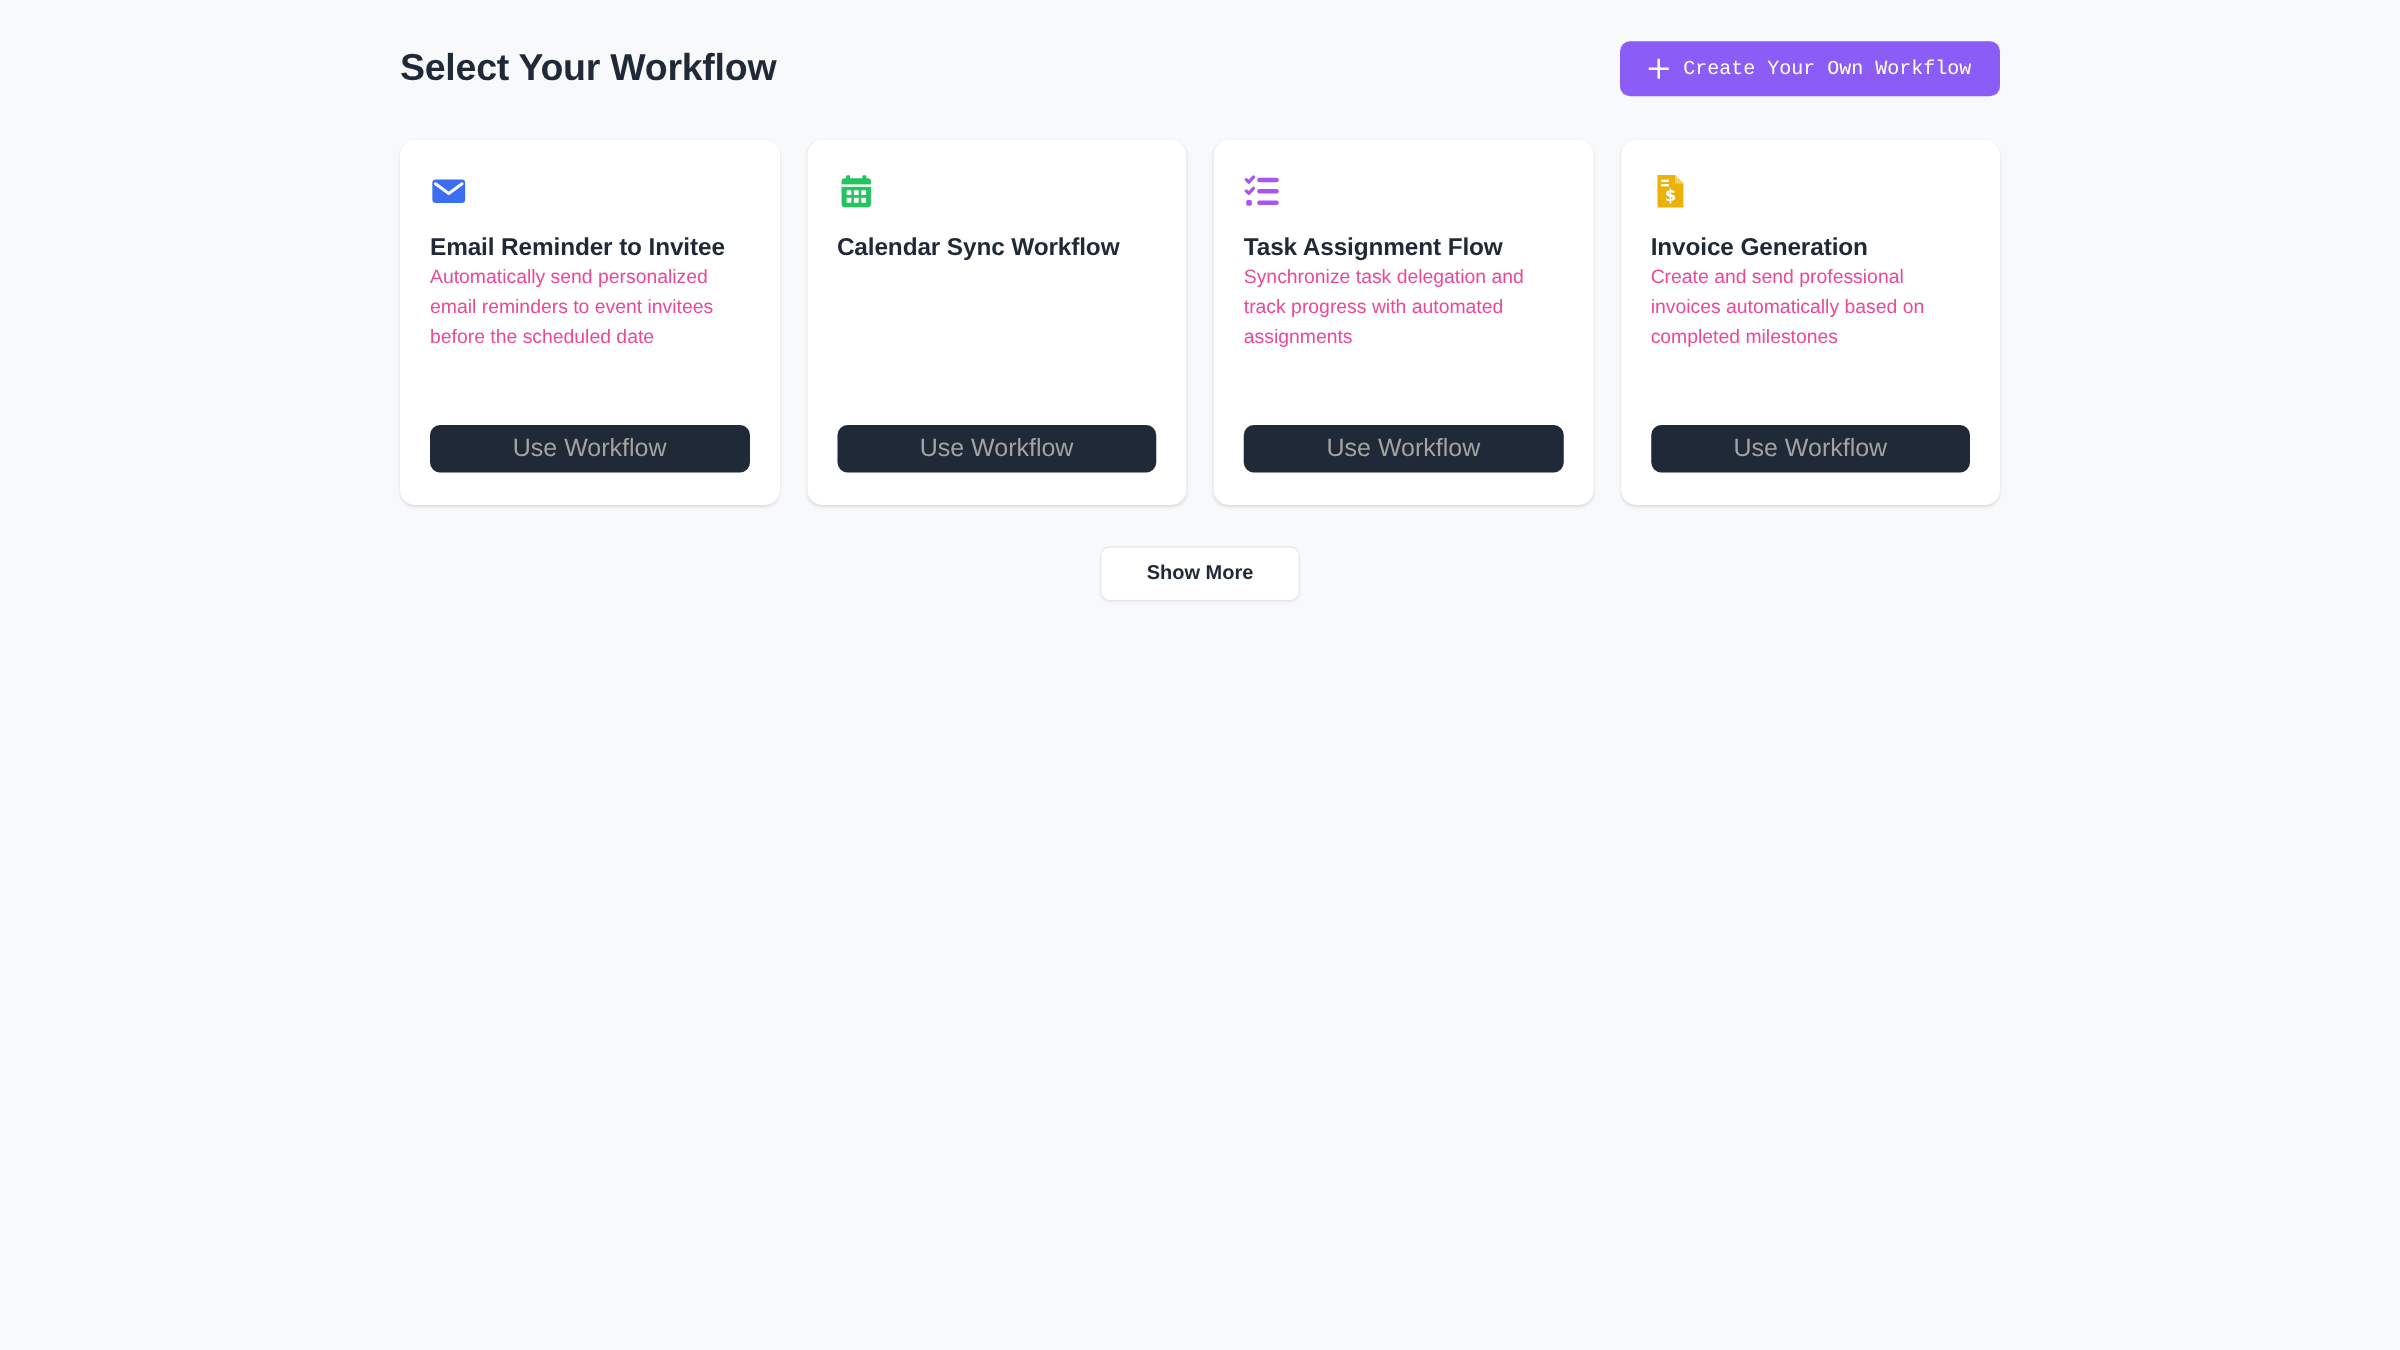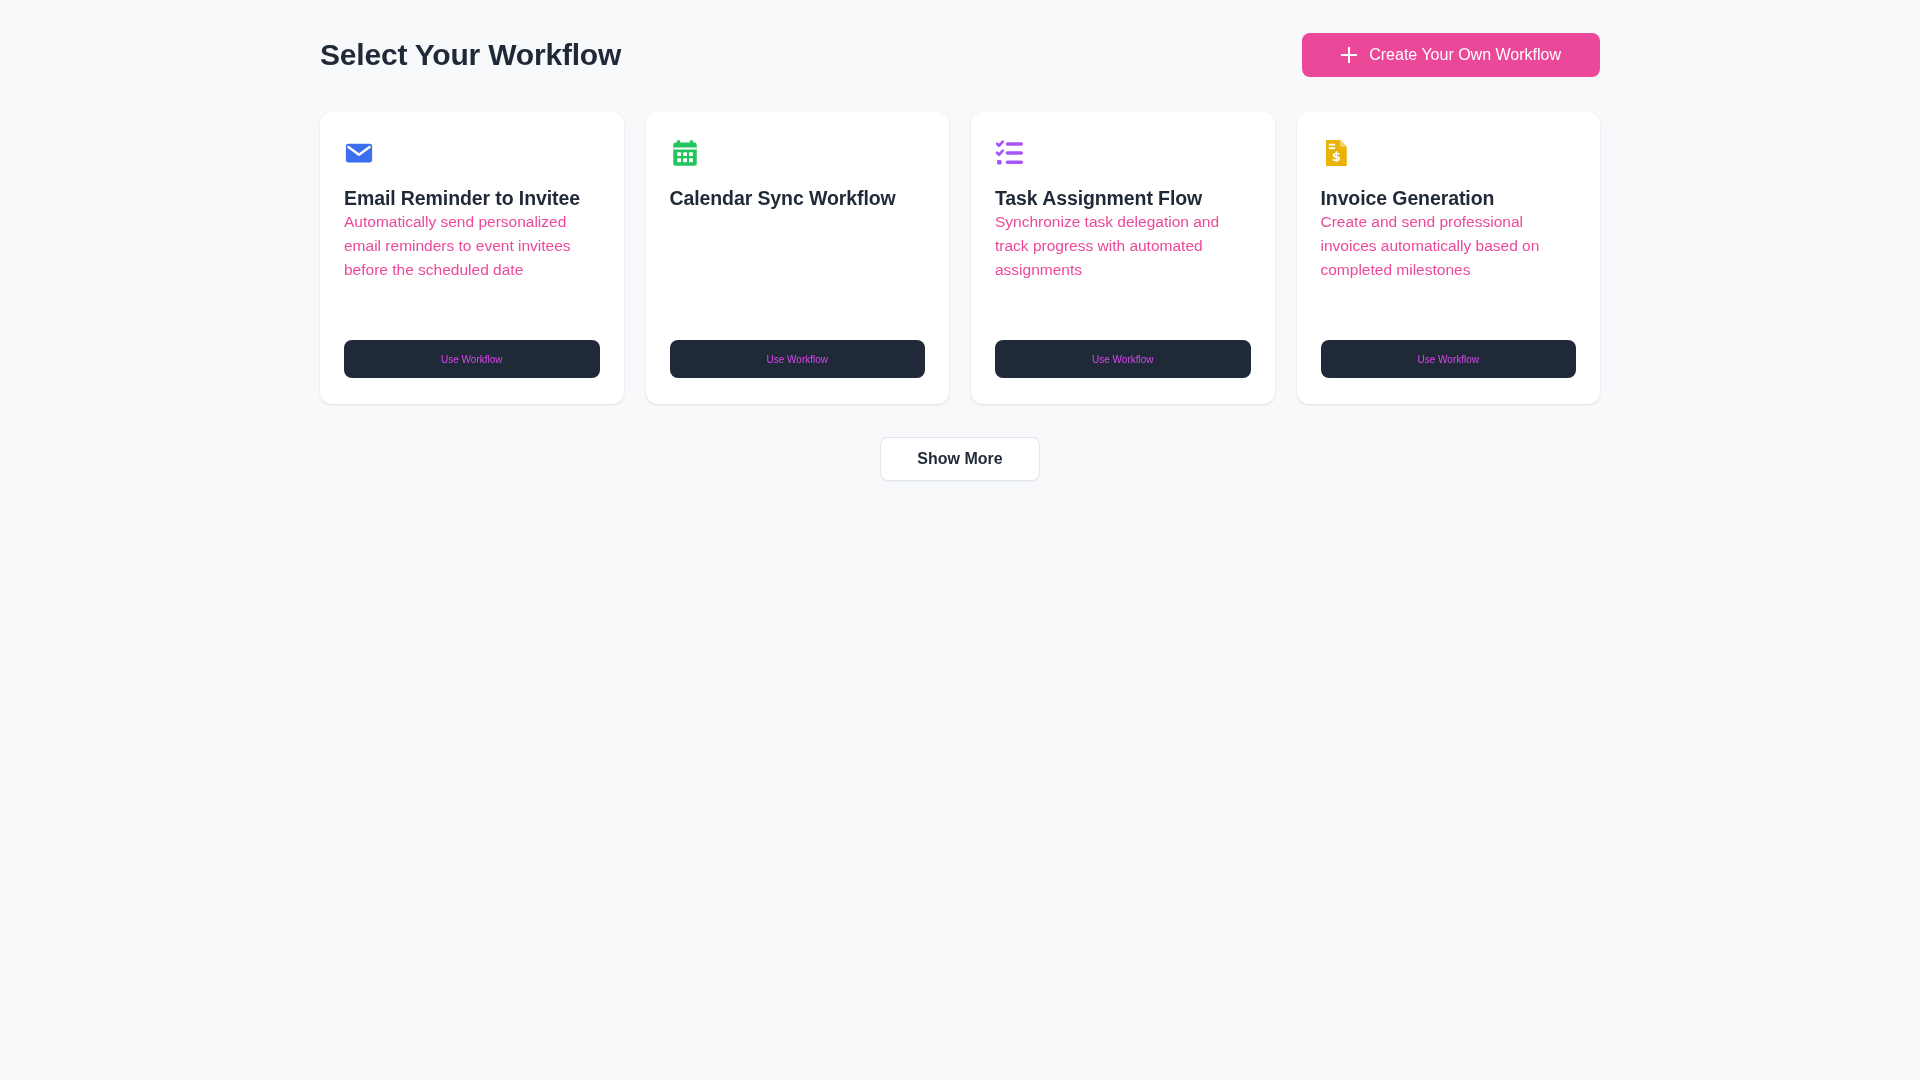--- a/index.html
+++ b/index.html
@@ -39,28 +39,28 @@
     font-weight: bold;
     color: #1f2937;
     letter-spacing: -0.2px;
     line-height: 1.2;
   }
 
   .create-btn {
     display: inline-flex;
     align-items: center;
     gap: 12px;
-    background: #ec4899;
+    background: #8b5cf6;
     color: #ffffff;
     border: none;
     border-radius: 8px;
-    padding: 0 39px;
+    padding: 0 23px;
     height: 44px;
     font-size: 16px;
-    font-family: Liberation Sans, sans-serif;
+    font-family: Liberation Mono, monospace;
     cursor: pointer;
     white-space: nowrap;
   }
 
   .plus-icon {
     display: inline-block;
     width: 16px;
     height: 16px;
     position: relative;
     flex: none;
@@ -116,25 +116,25 @@
     color: #ec4899;
     line-height: 1.53;
     margin-bottom: 14px;
   }
 
   .use-btn {
     margin-top: auto;
     display: block;
     width: 100%;
     background: #1f2937;
-    color: #d946ef;
+    color: #a3a3a3;
     border: none;
     border-radius: 8px;
     height: 38px;
-    font-size: 10px;
+    font-size: 20px;
     font-family: "Liberation Sans", sans-serif;
     cursor: pointer;
   }
 
   
   .show-more-wrap {
     position: absolute;
     top: 437px;
     left: 320px;
     width: 1280px;

